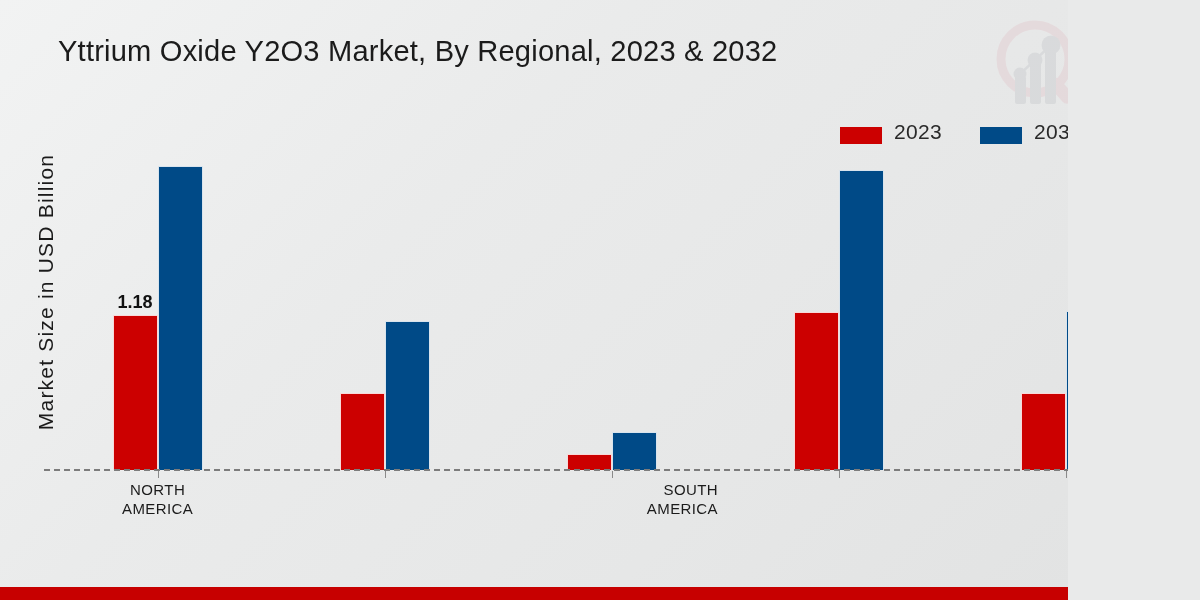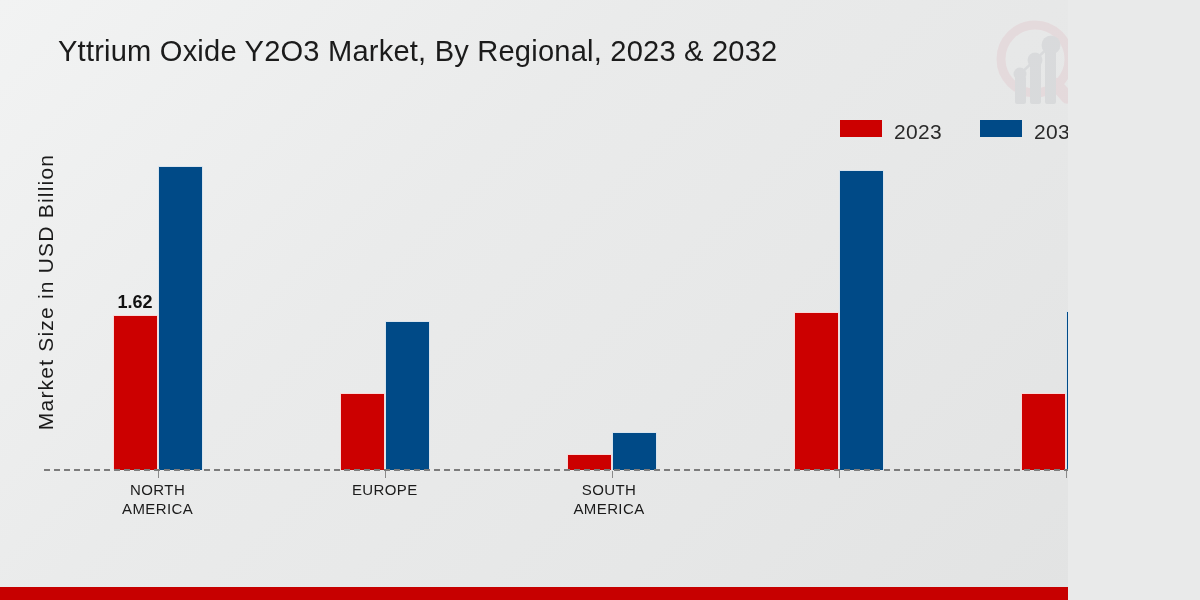--- a/index.html
+++ b/index.html
@@ -51,21 +51,21 @@
   #legend {
     position: absolute;
     left: 840px;
     top: 120px;
     display: flex;
     align-items: center;
     gap: 38px;
   }
   .legend-entry {
     display: flex;
-    align-items: flex-start;
+    align-items: flex-end;
     gap: 12px;
   }
   .legend-swatch {
     width: 42px;
     height: 17px;
     display: block;
   }
   .legend-label {
     font-size: 21px;
     color: #2a2a2a;
@@ -205,43 +205,42 @@
       <span class="legend-label">2033</span>
     </div>
   </div>
 
   <div id="y-axis-title">Market Size in USD Billion</div>
 
   <div id="plot">
       <div class="group" style="left: 68.6px; width: 90px;">
         <div class="bars">
           <div class="bar s2023" style="height: 154.759px; background: rgb(204, 0, 0);">
-            <span class="bar-value">1.62</span>
+            <span class="bar-value">1.18</span>
           </div>
           <div class="bar s2032" style="height: 303.828px; background: rgb(0, 74, 135);"></div>
         </div>
       </div>
       <div class="tick" style="left: 113.6px;"></div>
       <div class="cat-label" style="left: 28.6px;">NORTH<br>AMERICA</div>
       <div class="group" style="left: 295.8px; width: 90px;">
         <div class="bars">
           <div class="bar s2023" style="height: 77.3793px; background: rgb(204, 0, 0);"></div>
           <div class="bar s2032" style="height: 149.069px; background: rgb(0, 74, 135);"></div>
         </div>
       </div>
       <div class="tick" style="left: 340.8px;"></div>
-      <div class="cat-label" style="left: 255.8px;">EUROPE</div>
       <div class="group" style="left: 523px; width: 90px;">
         <div class="bars">
           <div class="bar s2023" style="height: 15.931px; background: rgb(204, 0, 0);"></div>
           <div class="bar s2032" style="height: 37.5517px; background: rgb(0, 74, 135);"></div>
         </div>
       </div>
       <div class="tick" style="left: 568px;"></div>
-      <div class="cat-label" style="left: 480px;">SOUTH<br>AMERICA</div>
+      <div class="cat-label" style="left: 504px; text-align: right;">SOUTH<br>AMERICA</div>
       <div class="group" style="left: 750.2px; width: 90px;">
         <div class="bars">
           <div class="bar s2023" style="height: 158.172px; background: rgb(204, 0, 0);"></div>
           <div class="bar s2032" style="height: 300.414px; background: rgb(0, 74, 135);"></div>
         </div>
       </div>
       <div class="tick" style="left: 795.2px;"></div>
       <div class="group" style="left: 977.4px; width: 90px;">
         <div class="bars">
           <div class="bar s2023" style="height: 77.3793px; background: rgb(204, 0, 0);"></div>

